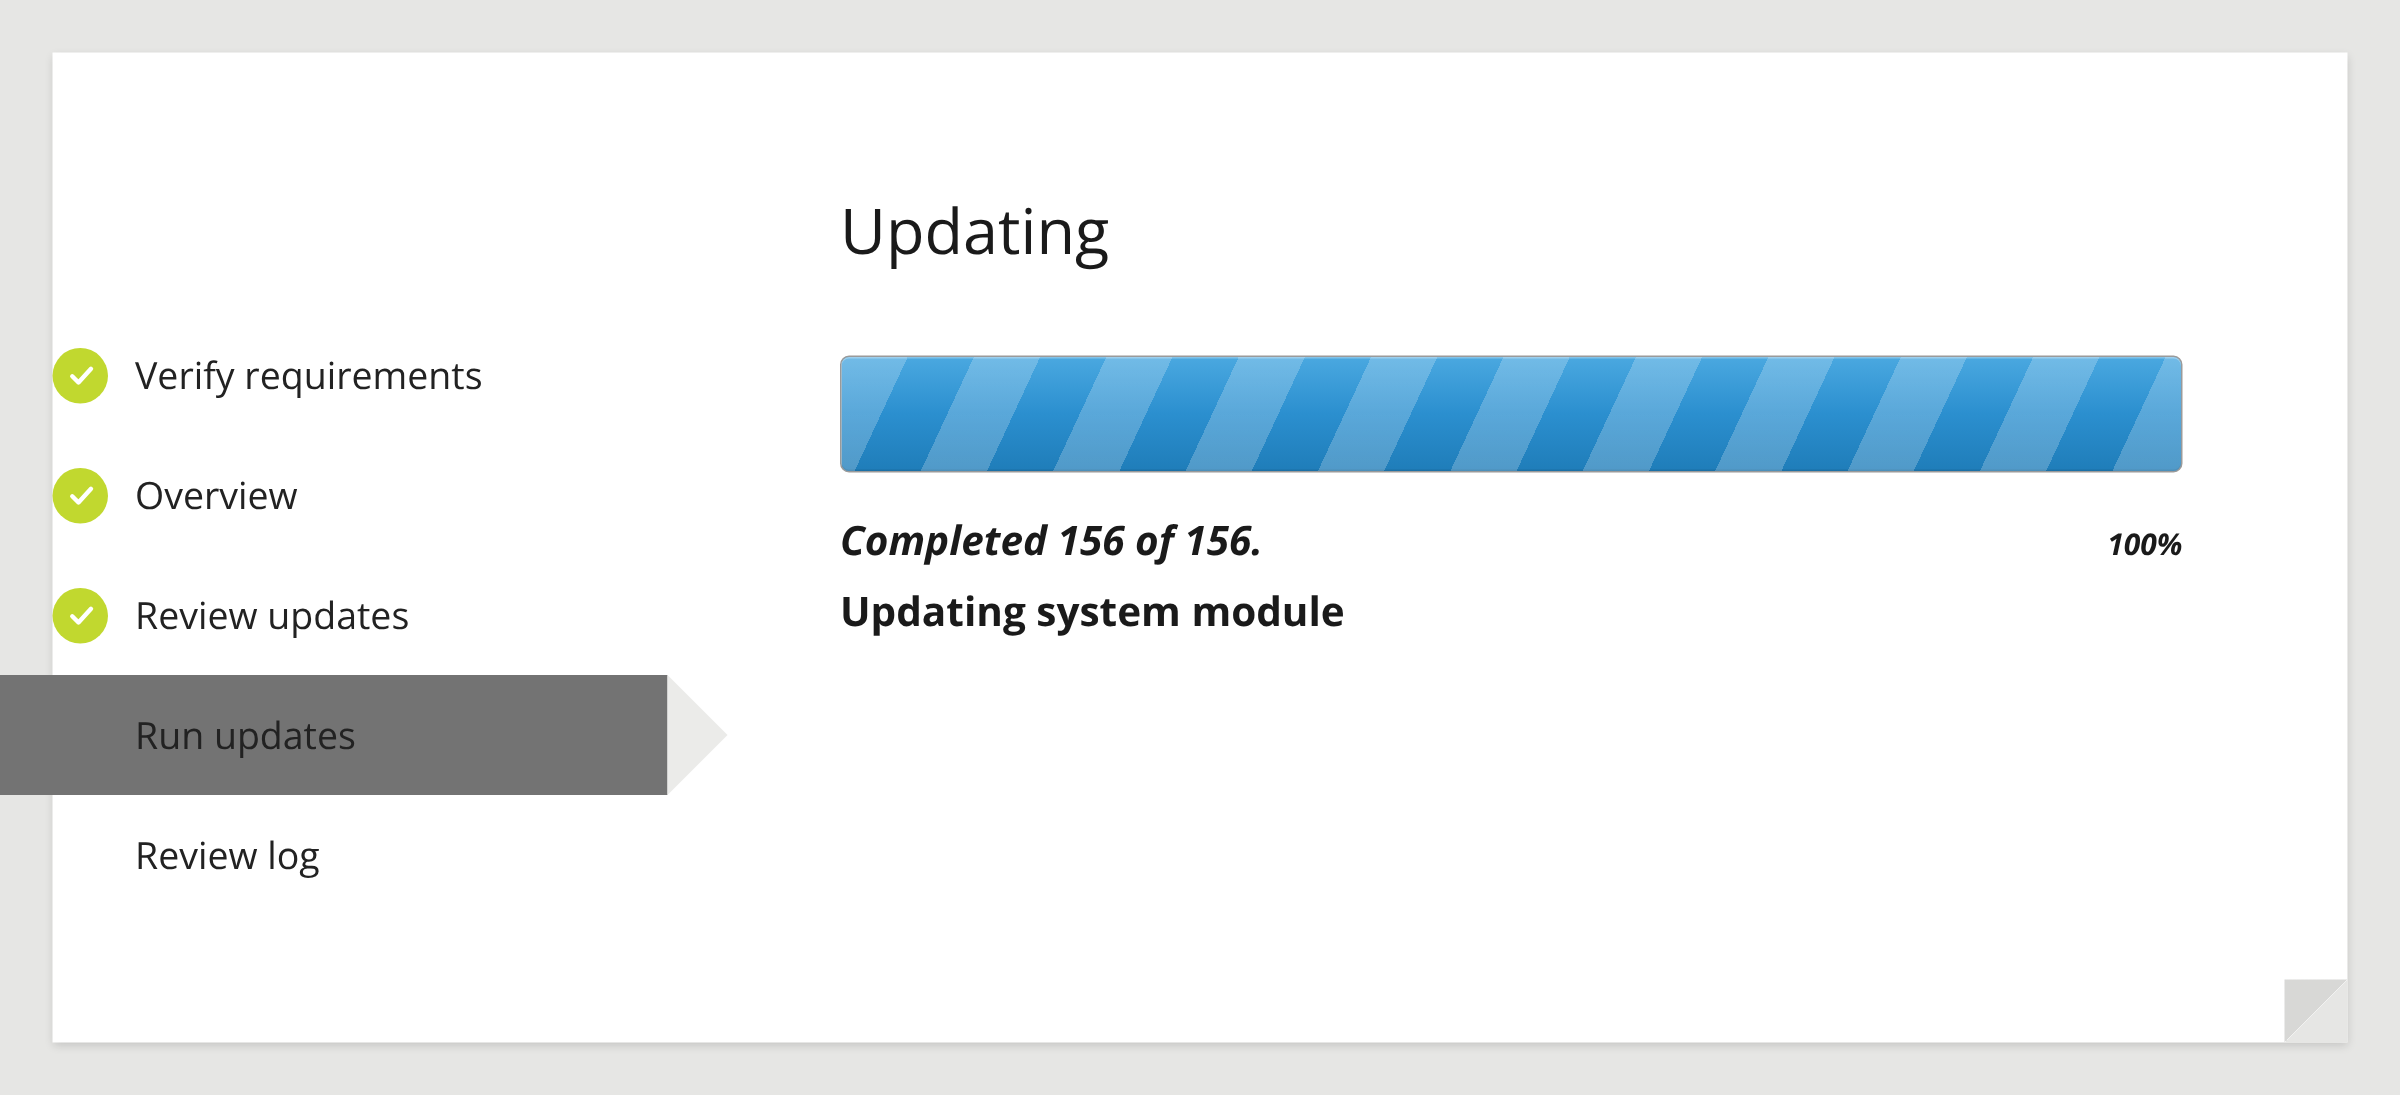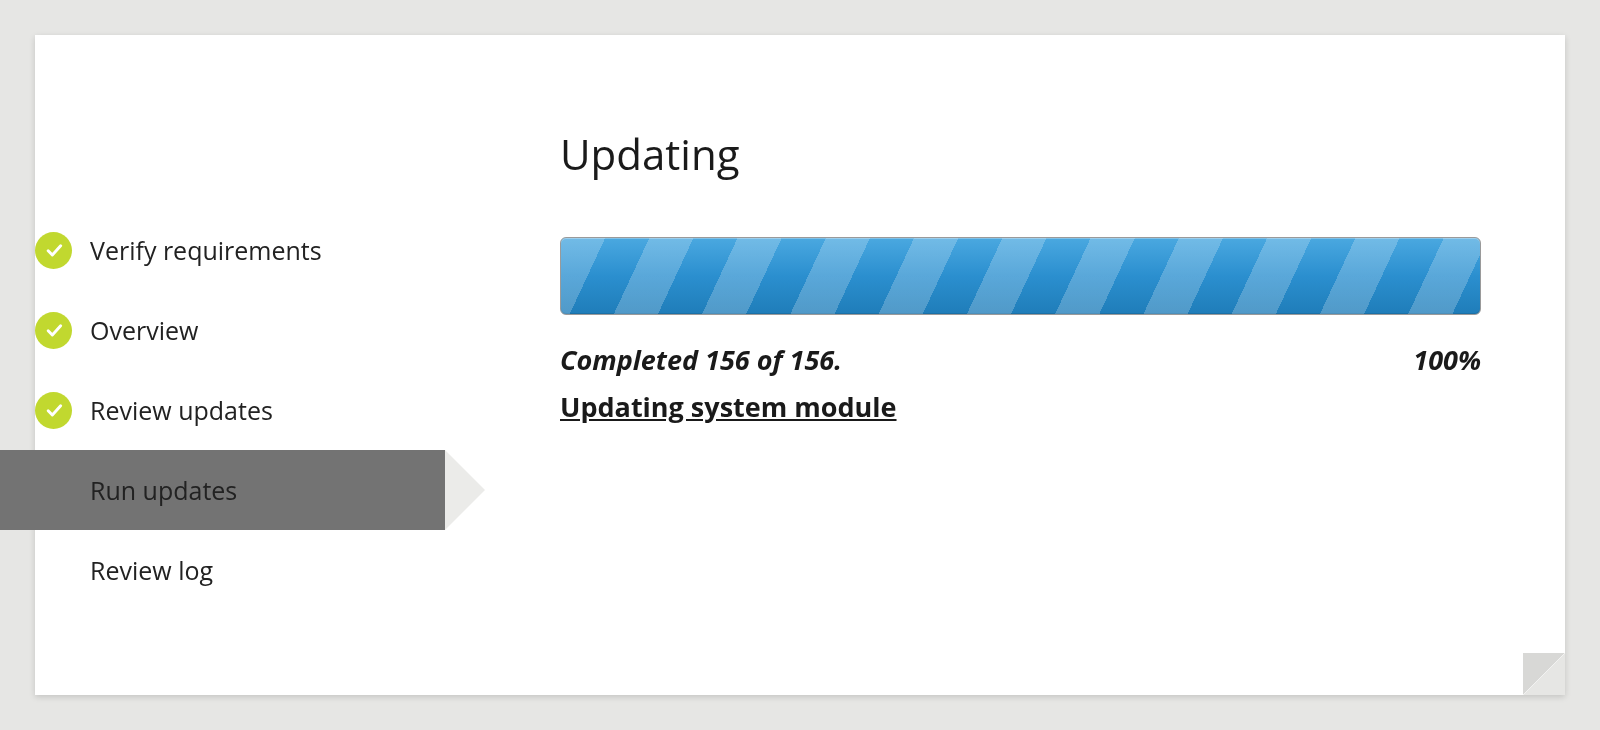--- a/index.html
+++ b/index.html
@@ -94,21 +94,21 @@
       width: 0;
       height: 0;
       border-top: 40px solid transparent;
       border-bottom: 40px solid transparent;
       border-left: 40px solid #ebebe9;
     }
     .main {
       flex: 1;
       padding-top: 30px;
       padding-left: 45px;
-      padding-right: 84px;
+      padding-right: 110px;
     }
     .page-title {
       font-size: 42px;
       font-weight: 400;
       color: #1a1a1a;
       margin-bottom: 55px;
     }
     .progress-bar {
       width: 100%;
       height: 78px;
@@ -137,29 +137,28 @@
       align-items: baseline;
       margin-bottom: 10px;
       font-style: italic;
     }
     .progress-text {
       font-size: 27px;
       font-weight: 700;
       color: #1a1a1a;
     }
     .progress-percent {
-      font-size: 27px;
+      font-size: 20px;
       font-weight: 700;
       color: #1a1a1a;
     }
     .progress-status {
       font-size: 27px;
       font-weight: 700;
       color: #1a1a1a;
-      text-decoration: underline;
     }
   </style>
 </head>
 <body>
 
 <div class="card">
   <div class="sidebar">
 
     <div class="step">
       <span class="check-icon">

